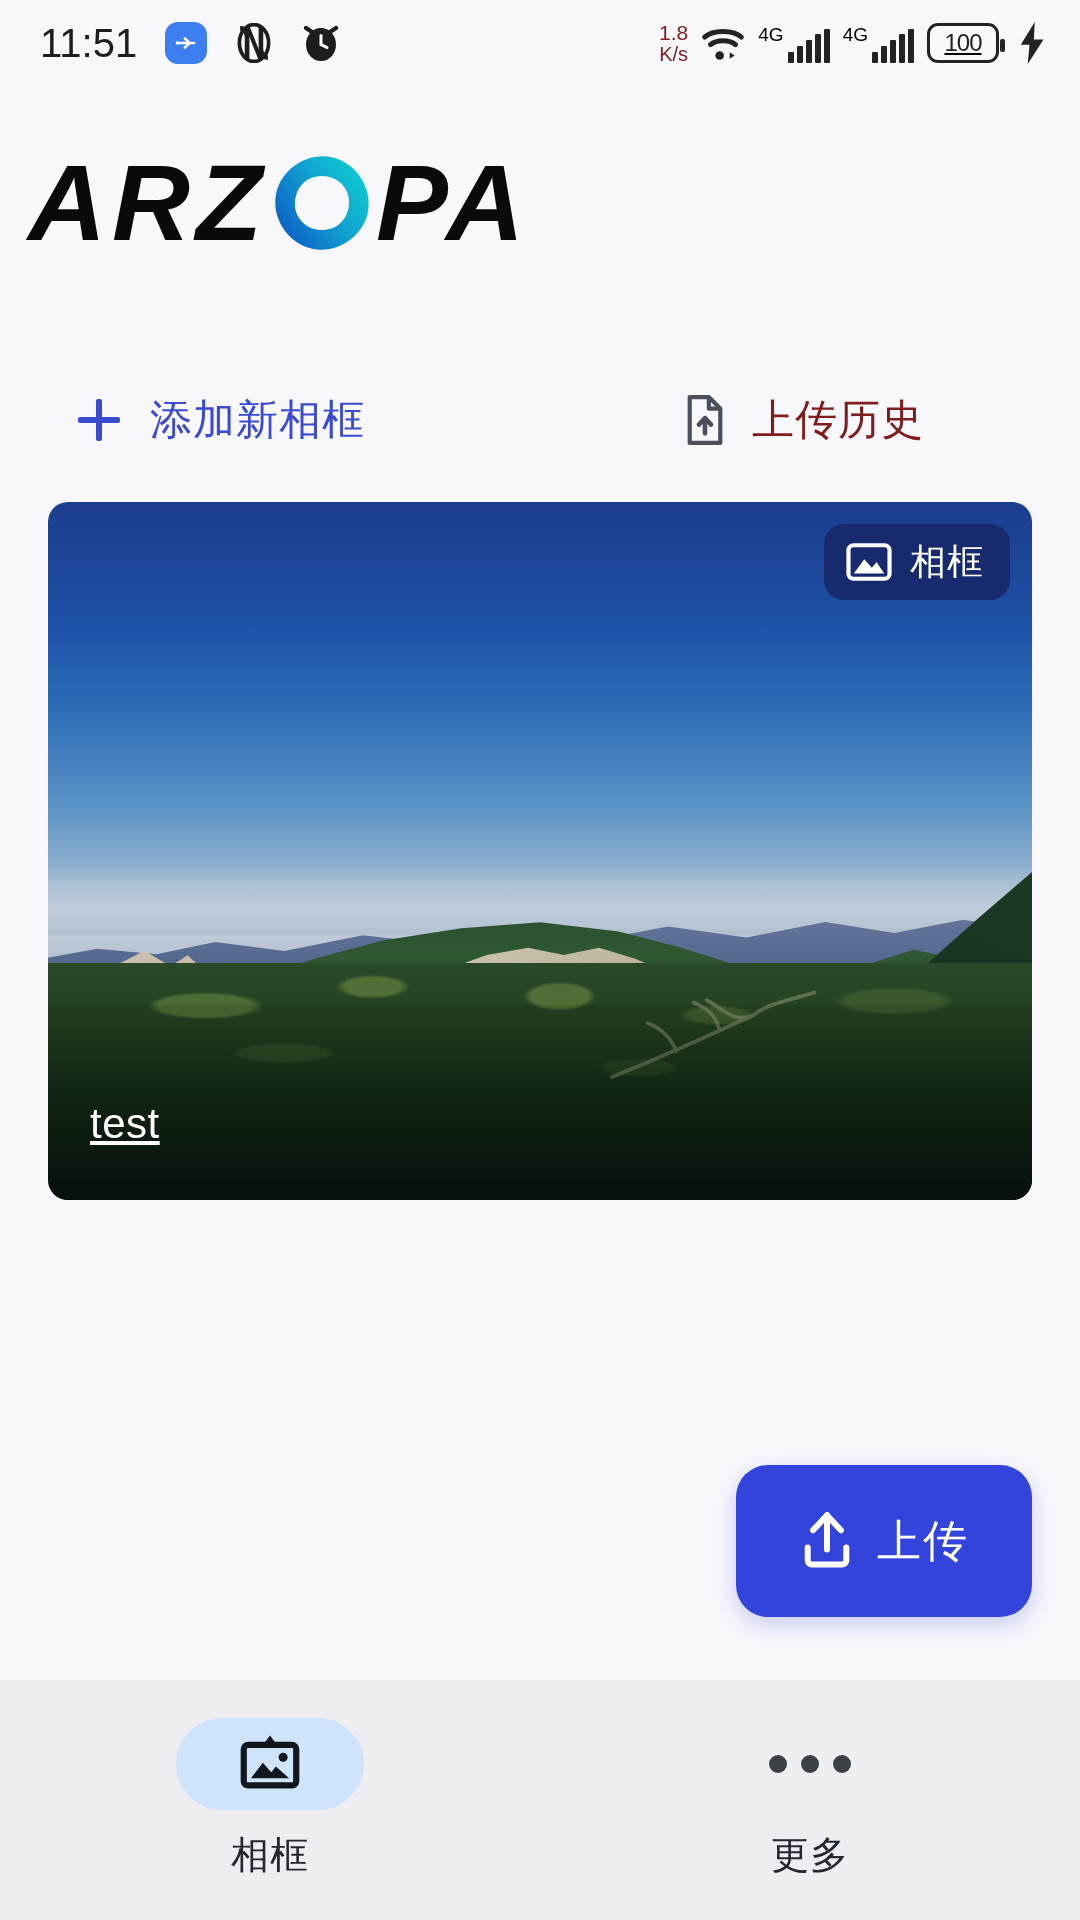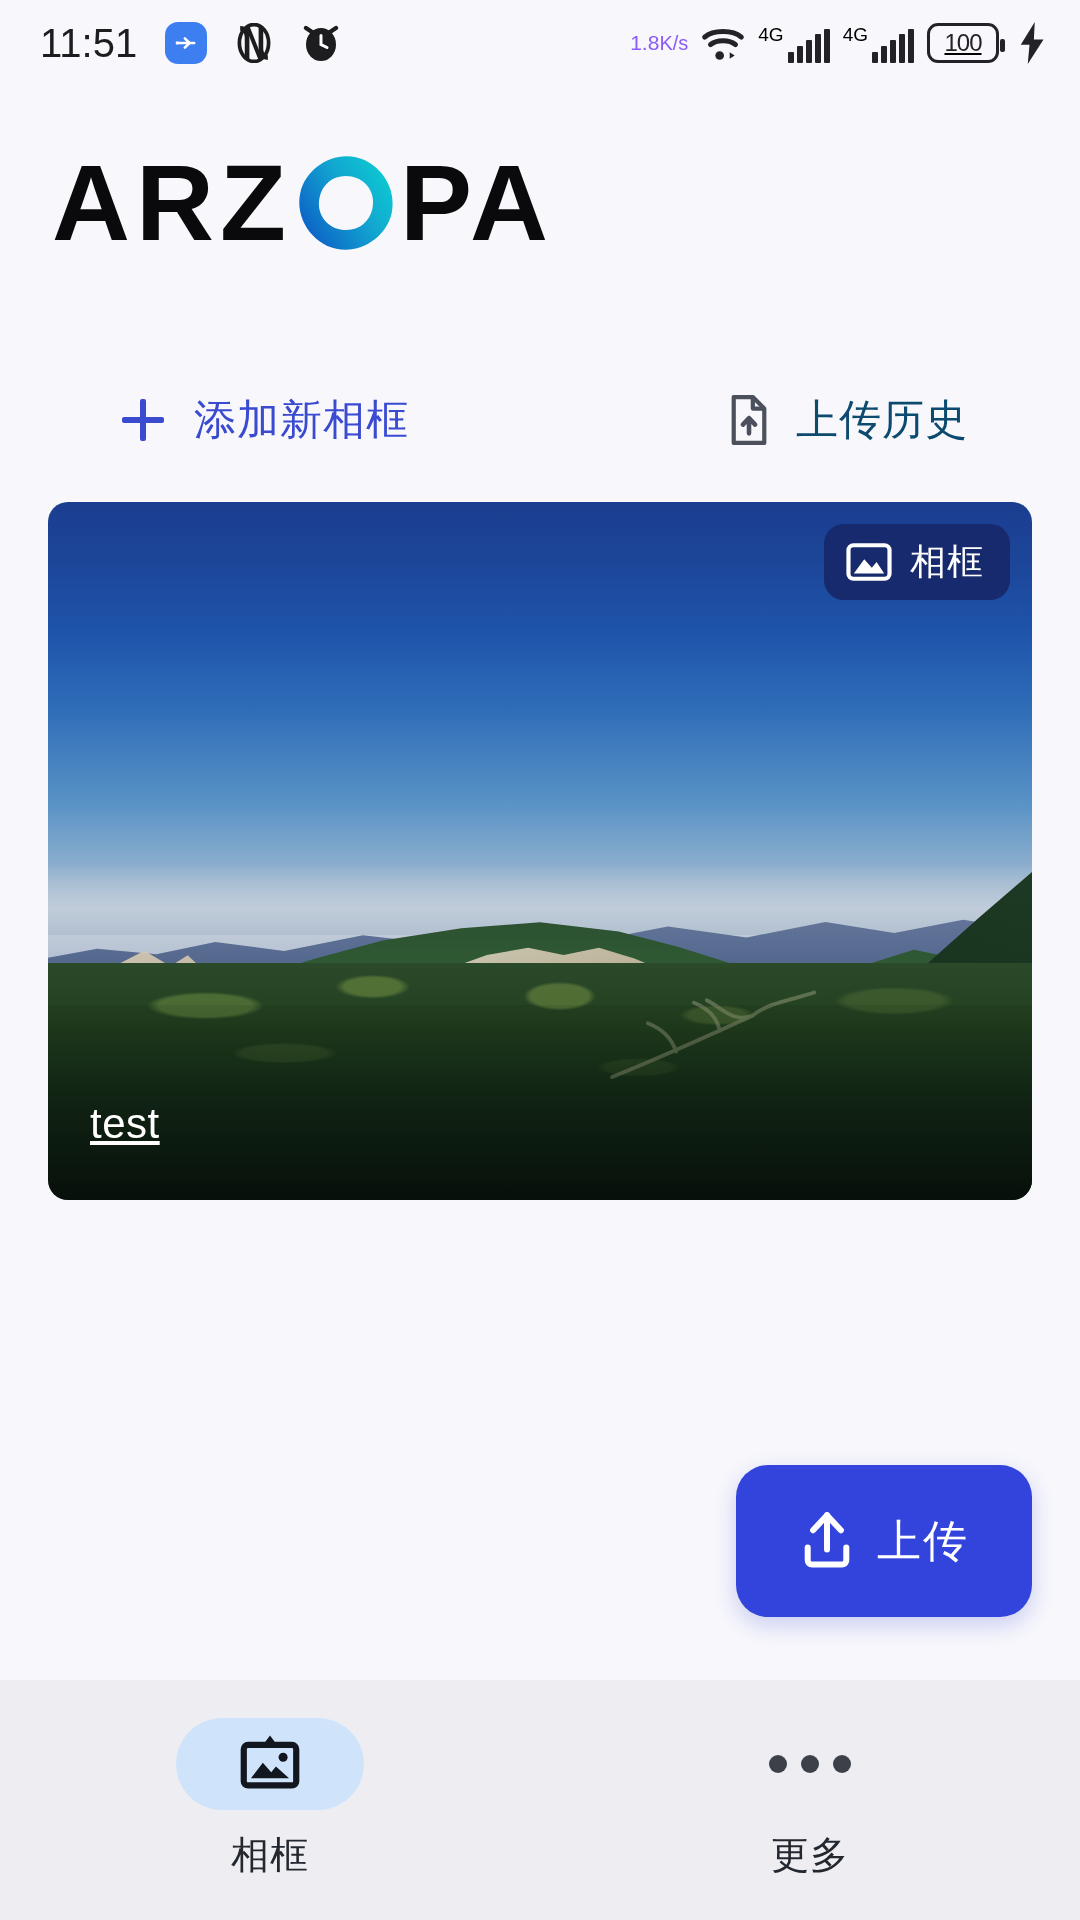--- a/index.html
+++ b/index.html
@@ -32,22 +32,22 @@
   .usb-badge {
     width: 42px; height: 42px; border-radius: 13px;
     background: #3d7ef0; position: relative;
     display: flex; align-items: center; justify-content: center;
   }
   .nfc-icon {
     width: 38px; height: 40px; position: relative;
   }
   .alarm-icon { width: 40px; height: 42px; }
   .net-speed {
-    display: flex; align-items: center;
-    line-height: 1.02; color: #8b5cf6;
+    display: flex; flex-direction: column; align-items: center;
+    line-height: 1.02; color: #7f1d1d;
     font-size: 21px; font-weight: 400;
   }
   .net-speed .unit { font-size: 20px; }
   .wifi-icon { width: 44px; height: 40px; }
   .sig { display: flex; align-items: flex-end; gap: 3px; }
   .sig-label {
     font-size: 19px; color: #000000; margin-bottom: 17px; margin-right: 1px;
     font-weight: 500;
   }
   .bars { display: flex; align-items: flex-end; gap: 3px; height: 34px; }
@@ -62,54 +62,54 @@
   }
   .battery::after {
     content: ""; position: absolute; right: -9px; top: 13px;
     width: 5px; height: 13px; background: #232327; border-radius: 2px;
   }
   .battery span { font-size: 24px; color: #232327; font-weight: 500; letter-spacing: -1px;}
   .bolt-icon { width: 26px; height: 42px; margin-left: 8px; }
 
   
   #brand-logo {
-    position: absolute; top: 148px; left: 52px;
-    display: flex; align-items: center; height: 110px;
+    position: absolute; top: 148px; left: 28px;
+    display: flex; align-items: center; height: 110px; font-style: italic;
   }
   #brand-logo .word {
     font-size: 108px; font-weight: 700; color: #0a0a0c;
     letter-spacing: 6px; line-height: 1;
     font-family: "Liberation Sans", sans-serif;
   }
   #logo-mark { width: 104px; height: 104px; margin: 0 2px; }
 
   
   #action-row {
     position: absolute; top: 392px; left: 0; width: 980px;
-    display: flex; align-items: center; padding: 0 56px 0 78px; margin-left: 44px;
+    display: flex; align-items: center; padding: 0 56px 0 78px;
   }
   #add-frame-button {
     display: flex; align-items: center; gap: 30px; cursor: pointer;
   }
   #add-frame-button .plus {
     width: 42px; height: 42px; position: relative;
   }
   #add-frame-button .plus::before, #add-frame-button .plus::after {
     content: ""; position: absolute; background: #3a4bd0; border-radius: 2px;
   }
   #add-frame-button .plus::before { left: 0; top: 18px; width: 42px; height: 6px; }
   #add-frame-button .plus::after { top: 0; left: 18px; width: 6px; height: 42px; }
   .action-label-blue {
     font-size: 42px; color: #3a4bd0; font-weight: 400; letter-spacing: 1px;
   }
   #upload-history-button {
     display: flex; align-items: center; gap: 26px; margin-left: auto; cursor: pointer;
   }
   .action-label-dark {
-    font-size: 42px; color: #0c4a6e; font-weight: 400; letter-spacing: 1px;
+    font-size: 42px; color: #7f1d1d; font-weight: 400; letter-spacing: 1px;
   }
   .file-up-icon { width: 42px; height: 50px; }
 
   
   #frame-card {
     position: absolute; left: 48px; top: 502px;
     width: 984px; height: 698px;
     border-radius: 20px; overflow: hidden;
     cursor: pointer;
   }

